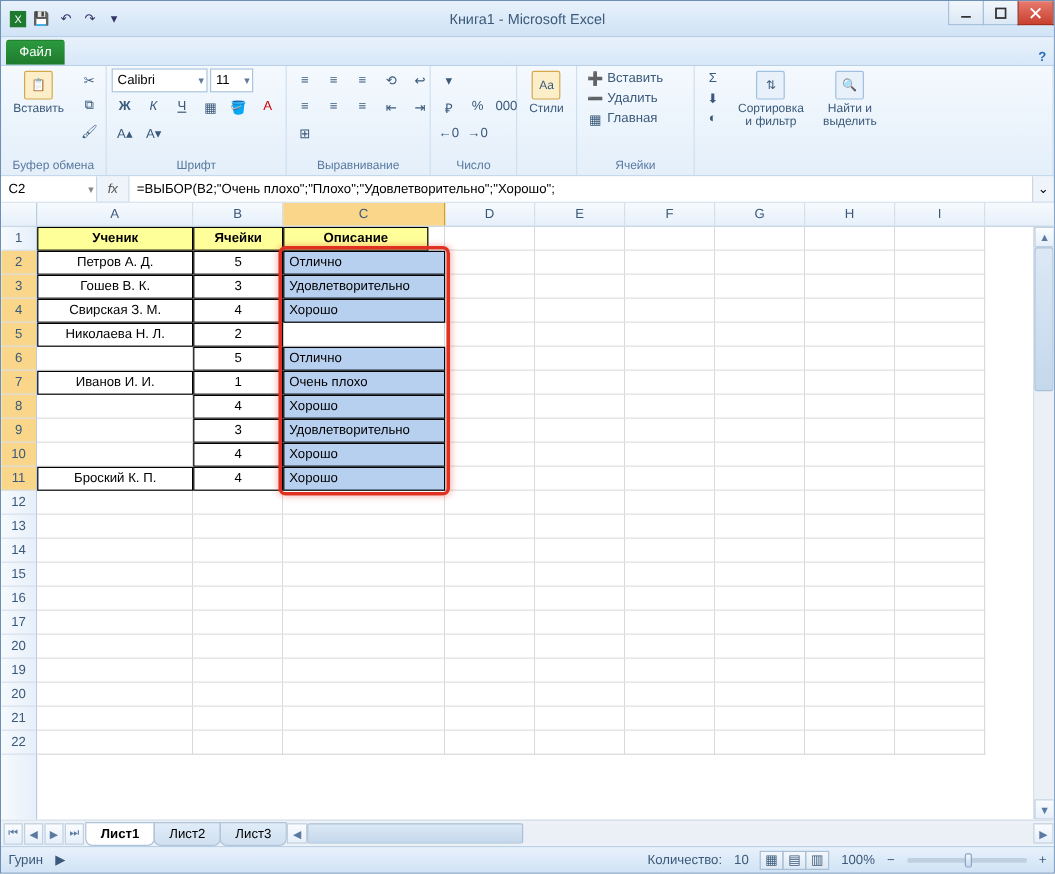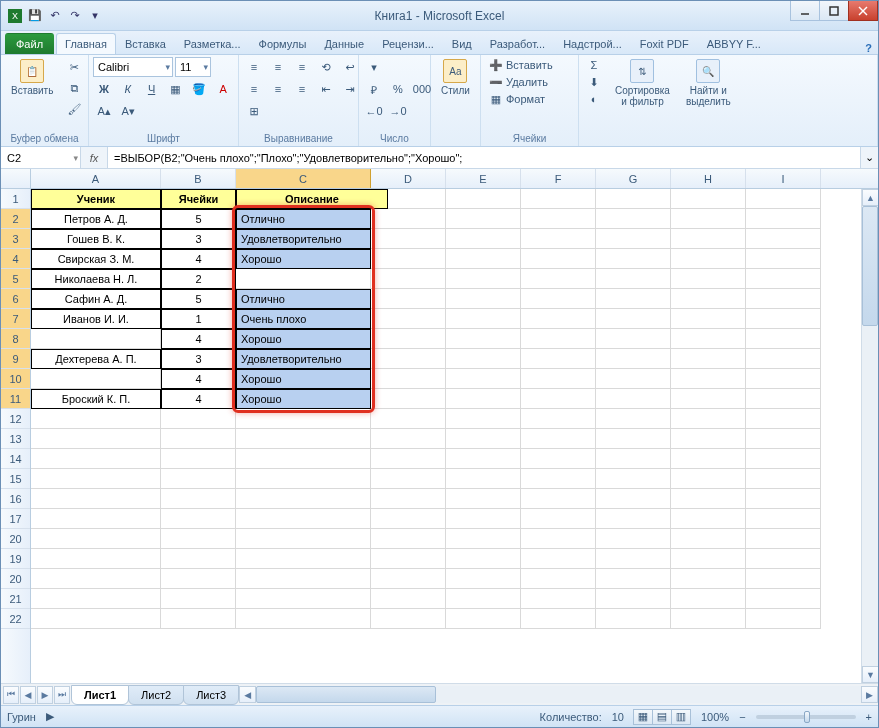--- a/index.html
+++ b/index.html
@@ -123,33 +123,20 @@
           <svg viewBox="0 0 10 10">
             <line x1="1" y1="1" x2="9" y2="9" stroke="#fff" stroke-width="1.5"></line>
             <line x1="9" y1="1" x2="1" y2="9" stroke="#fff" stroke-width="1.5"></line>
           </svg>
         </div>
     </div>
   </div>
 
   <div class="ribbon-tabs">
     <div class="ribbon-tab file">Файл</div>
-    <div id="rtabs" style="display: flex;">
-        <div class="ribbon-tab active">Главная</div>
-        <div class="ribbon-tab">Вставка</div>
-        <div class="ribbon-tab">Разметка...</div>
-        <div class="ribbon-tab">Формулы</div>
-        <div class="ribbon-tab">Данные</div>
-        <div class="ribbon-tab">Рецензи...</div>
-        <div class="ribbon-tab">Вид</div>
-        <div class="ribbon-tab">Разработ...</div>
-        <div class="ribbon-tab">Надстрой...</div>
-        <div class="ribbon-tab">Foxit PDF</div>
-        <div class="ribbon-tab">ABBYY F...</div>
-      </div>
     <div class="ribbon-help">
       <span style="color:#2a6eb8;font-weight:bold;">?</span>
     </div>
   </div>
 
   <div class="ribbon">
     <div class="ribbon-group" style="width:88px">
       <div class="controls">
         <div class="big-btn">
           <div class="ico">📋</div>
@@ -243,21 +230,21 @@
           <div class="row">
               <span class="ico-sm">➕</span>
               <span>Вставить</span>
             </div>
           <div class="row">
               <span class="ico-sm">➖</span>
               <span>Удалить</span>
             </div>
           <div class="row">
               <span class="ico-sm">▦</span>
-              <span>Формат</span>
+              <span>Главная</span>
             </div>
         </div>
       </div>
       <div class="label">Ячейки</div>
     </div>
 
     <div class="ribbon-group" style="flex:1">
       <div class="controls">
         <div class="split-vert">
           <div class="row">
@@ -527,41 +514,39 @@
           <div class="cell " style="left: 130px; top: 420px; width: 75px;"></div>
           <div class="cell " style="left: 205px; top: 420px; width: 135px;"></div>
           <div class="cell " style="left: 340px; top: 420px; width: 75px;"></div>
           <div class="cell " style="left: 415px; top: 420px; width: 75px;"></div>
           <div class="cell " style="left: 490px; top: 420px; width: 75px;"></div>
           <div class="cell " style="left: 565px; top: 420px; width: 75px;"></div>
           <div class="cell " style="left: 640px; top: 420px; width: 75px;"></div>
           <div class="cell " style="left: 715px; top: 420px; width: 75px;"></div>
           <div class="cell hdr" style="left: 0px; top: 0px; width: 130px;">Ученик</div>
           <div class="cell hdr" style="left: 130px; top: 0px; width: 75px;">Ячейки</div>
-          <div class="cell hdr" style="left: 205px; top: 0px; width: 152px;">Описание</div>
+          <div class="cell hdr" style="left: 205px; top: 0px; width: 121px;">Описание</div>
           <div class="cell b" style="left: 0px; top: 20px; width: 130px;">Петров А. Д.</div>
           <div class="cell b" style="left: 130px; top: 20px; width: 75px;">5</div>
           <div class="cell bl sel" style="left: 205px; top: 20px; width: 135px; justify-content: flex-start;">Отлично</div>
           <div class="cell b" style="left: 0px; top: 40px; width: 130px;">Гошев В. К.</div>
           <div class="cell b" style="left: 130px; top: 40px; width: 75px;">3</div>
           <div class="cell bl sel" style="left: 205px; top: 40px; width: 135px; justify-content: flex-start;">Удовлетворительно</div>
           <div class="cell b" style="left: 0px; top: 60px; width: 130px;">Свирская З. М.</div>
           <div class="cell b" style="left: 130px; top: 60px; width: 75px;">4</div>
           <div class="cell bl sel" style="left: 205px; top: 60px; width: 135px; justify-content: flex-start;">Хорошо</div>
           <div class="cell b" style="left: 0px; top: 80px; width: 130px;">Николаева Н. Л.</div>
           <div class="cell b" style="left: 130px; top: 80px; width: 75px;">2</div>
-          <div class="cell b" style="left: 0px; top: 100px; width: 130px;">Сафин А. Д.</div>
           <div class="cell b" style="left: 130px; top: 100px; width: 75px;">5</div>
           <div class="cell bl sel" style="left: 205px; top: 100px; width: 135px; justify-content: flex-start;">Отлично</div>
           <div class="cell b" style="left: 0px; top: 120px; width: 130px;">Иванов И. И.</div>
           <div class="cell b" style="left: 130px; top: 120px; width: 75px;">1</div>
           <div class="cell bl sel" style="left: 205px; top: 120px; width: 135px; justify-content: flex-start;">Очень плохо</div>
           <div class="cell b" style="left: 130px; top: 140px; width: 75px;">4</div>
           <div class="cell bl sel" style="left: 205px; top: 140px; width: 135px; justify-content: flex-start;">Хорошо</div>
-          <div class="cell b" style="left: 0px; top: 160px; width: 130px;">Дехтерева А. П.</div>
           <div class="cell b" style="left: 130px; top: 160px; width: 75px;">3</div>
           <div class="cell bl sel" style="left: 205px; top: 160px; width: 135px; justify-content: flex-start;">Удовлетворительно</div>
           <div class="cell b" style="left: 130px; top: 180px; width: 75px;">4</div>
           <div class="cell bl sel" style="left: 205px; top: 180px; width: 135px; justify-content: flex-start;">Хорошо</div>
           <div class="cell b" style="left: 0px; top: 200px; width: 130px;">Броский К. П.</div>
           <div class="cell b" style="left: 130px; top: 200px; width: 75px;">4</div>
           <div class="cell bl sel" style="left: 205px; top: 200px; width: 135px; justify-content: flex-start;">Хорошо</div>
           <div class="highlight-ring" style="left: 201px; top: 16px; width: 143px; height: 208px;"></div>
         </div>
       <div class="vscroll">

